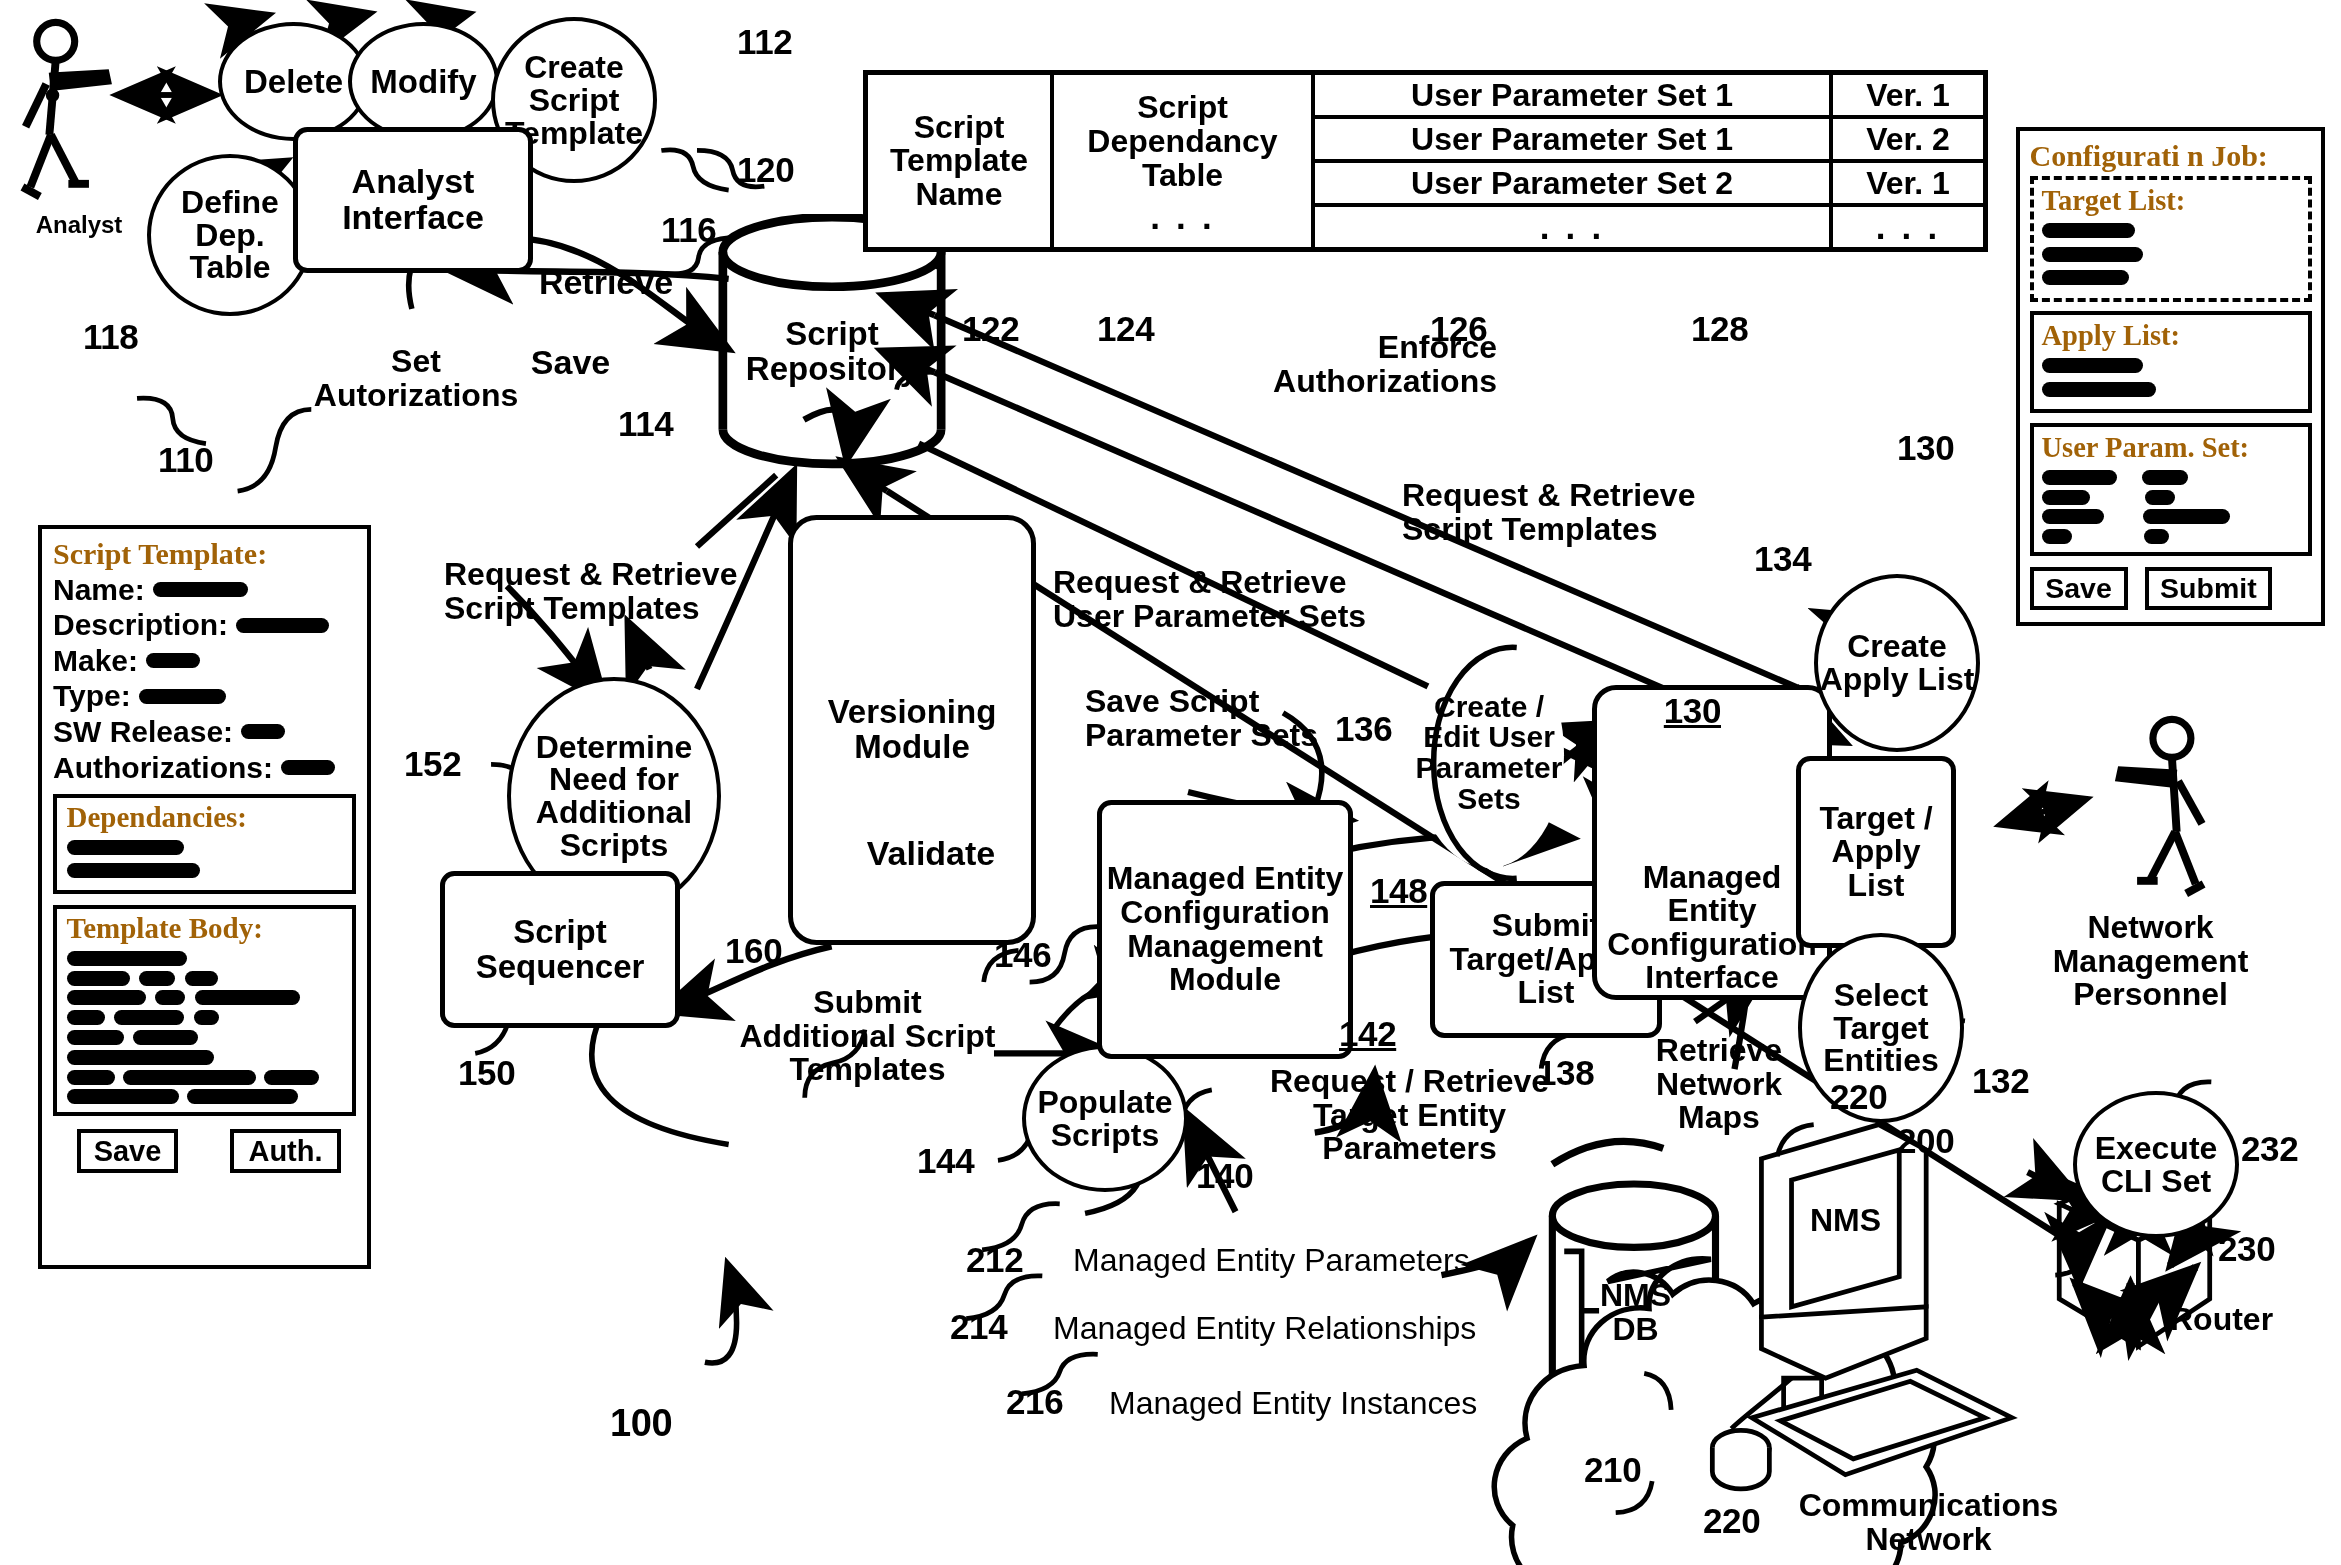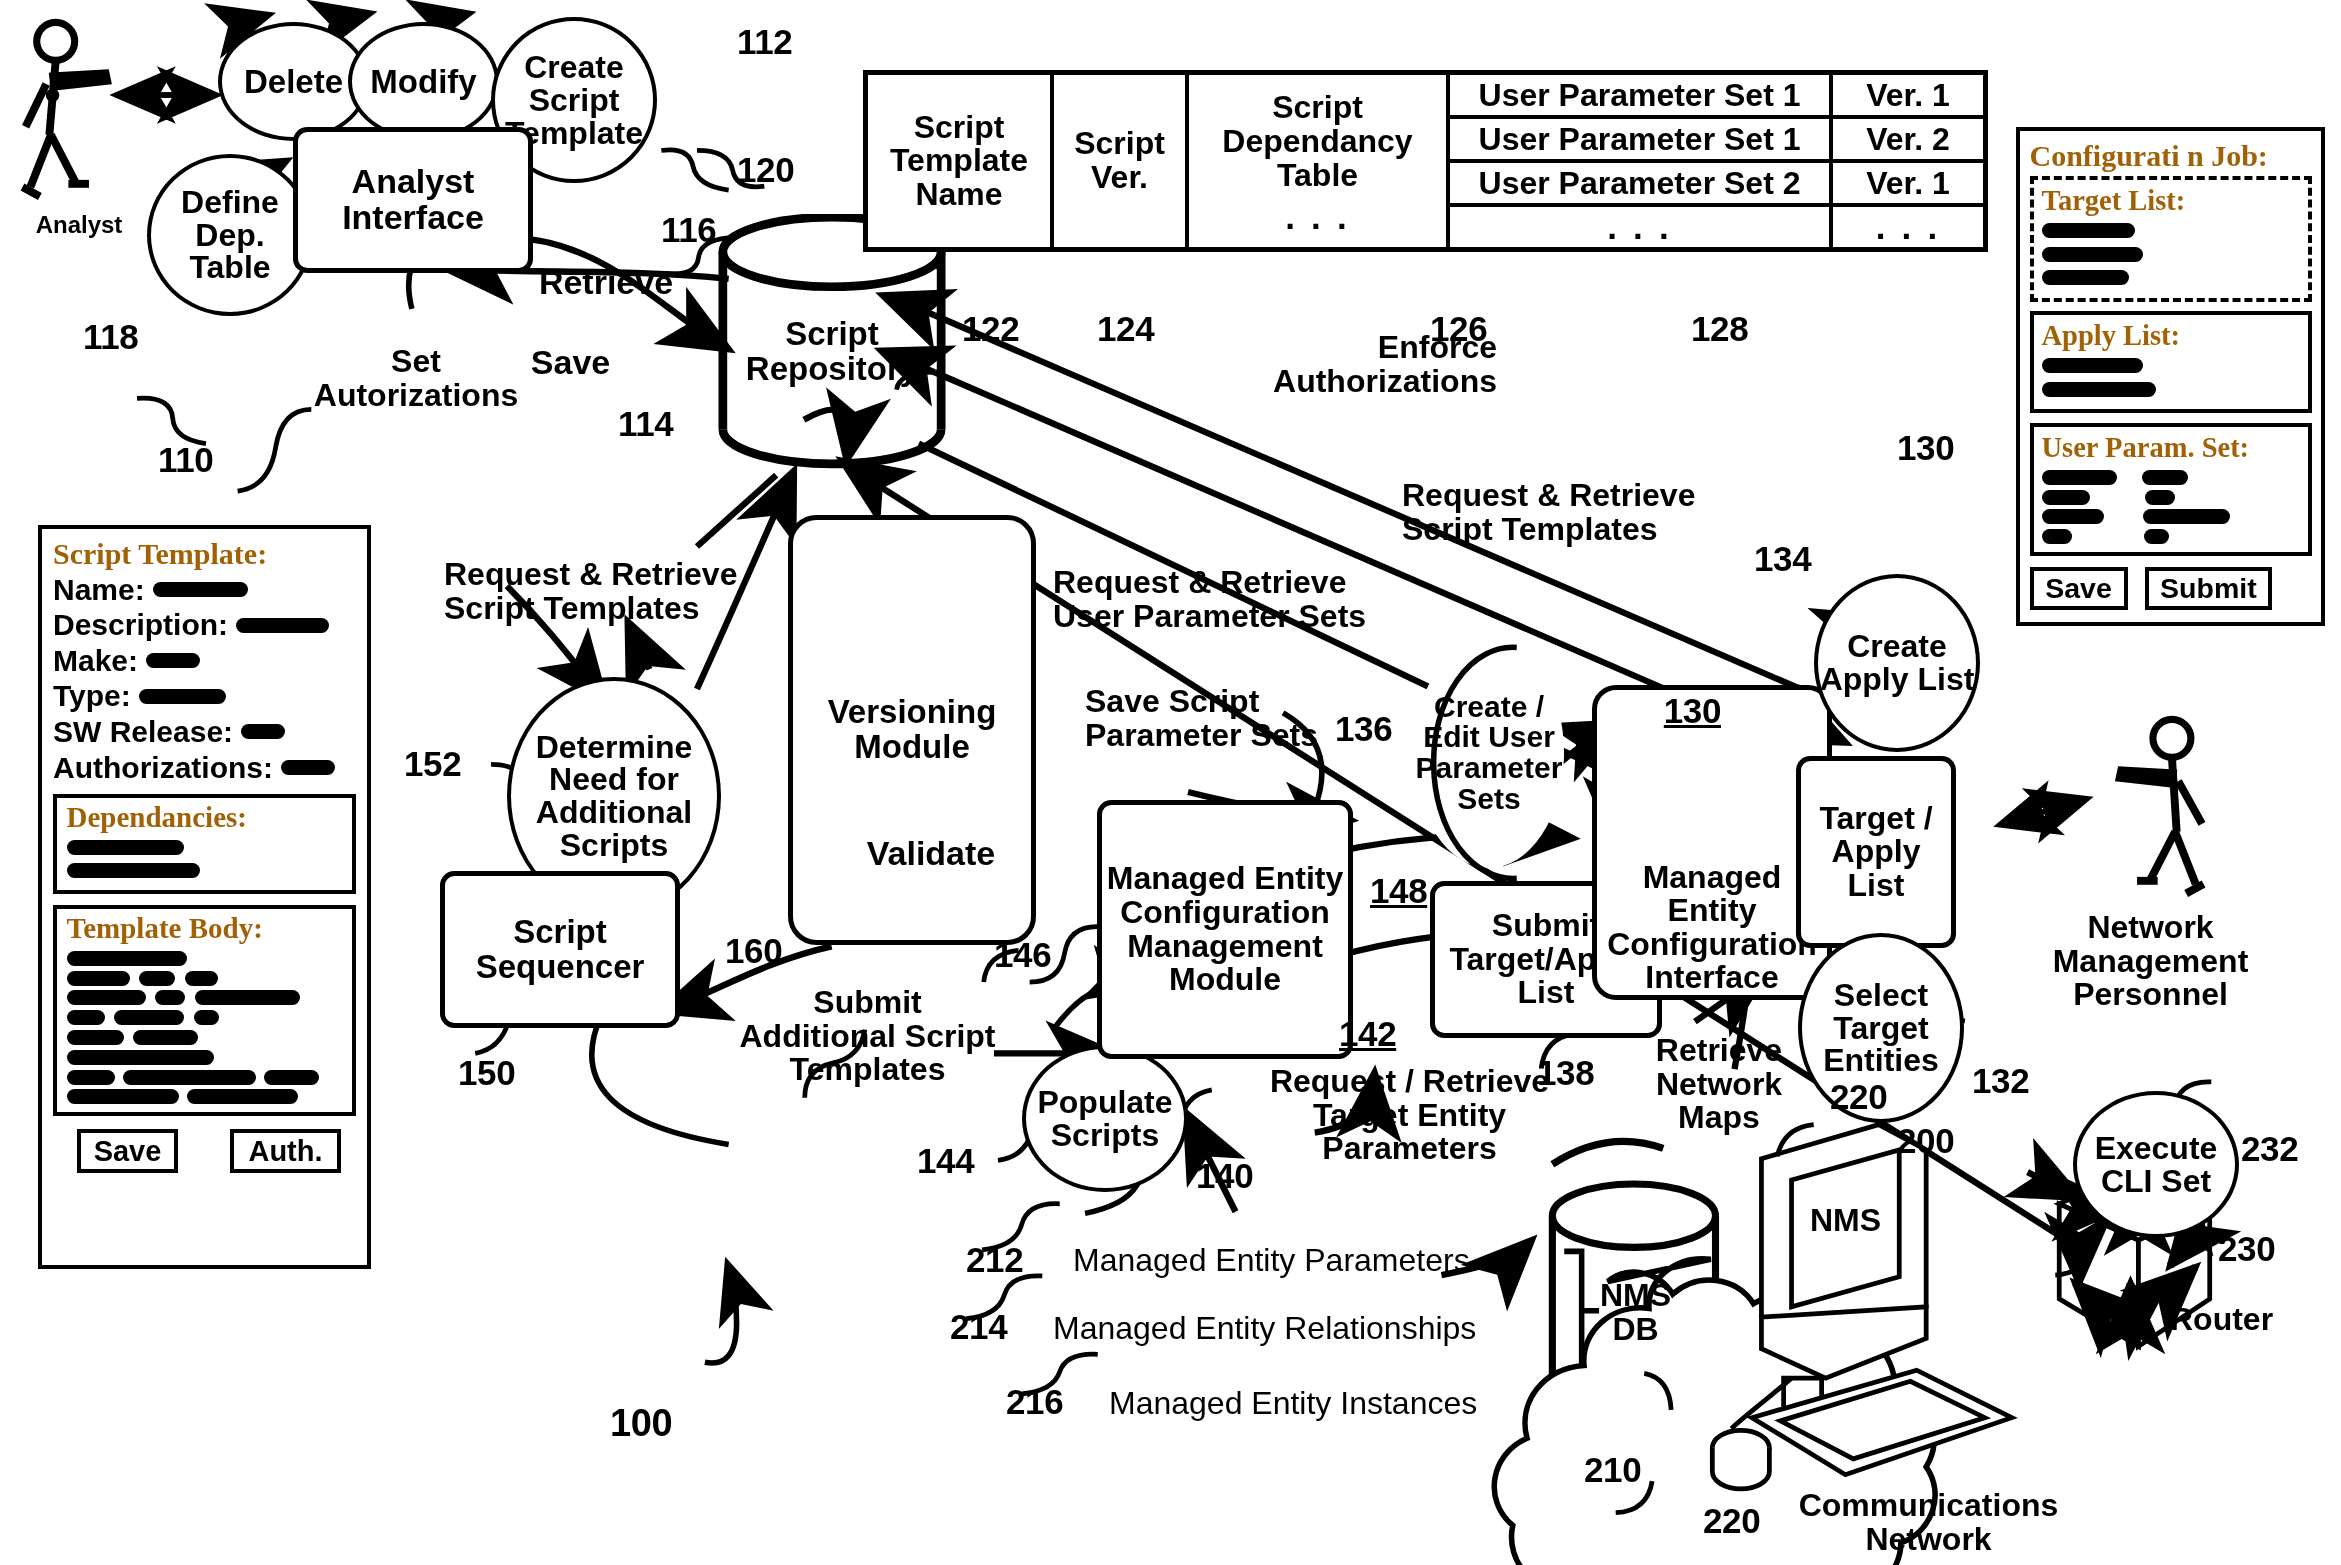--- a/index.html
+++ b/index.html
@@ -261,22 +261,20 @@
     <path d="M288,48 L288,272" stroke="#000" stroke-width="11" fill="none"></path>
     <path d="M12,272 a138,44 0 0 0 276,0" fill="none" stroke="#000" stroke-width="11"></path>
   </svg>
   <div class="lbl" style="left:717px;top:317px;width:230px;font-size:33px;">Script
 Repository</div>
 
   <div class="tbl" style="left:863px;top:70px;width:1125px;height:182px;">
     <div class="tcol" style="width:186px;font-size:32px;">Script
 Template
 Name</div>
-    <div class="tcol" style="width:135px;font-size:32px;">Script
-Ver.</div>
     <div class="tcol" style="width:261px;font-size:32px;flex-direction:column;padding-top:4.8px;">
       <div style="white-space:pre-line;">Script
 Dependancy
 Table</div>
       <div style="font-size:35px;letter-spacing:3.2px;margin-top:6.3px;">. . .</div>
     </div>
     <div style="flex:1;display:flex;flex-direction:column;">
       <div class="trow" style="flex:1;">
         <div class="tcell" style="flex:1;font-size:32px;">User Parameter Set 1</div>
         <div class="tcell" style="width:150px;font-size:32px;">Ver. 1</div>

